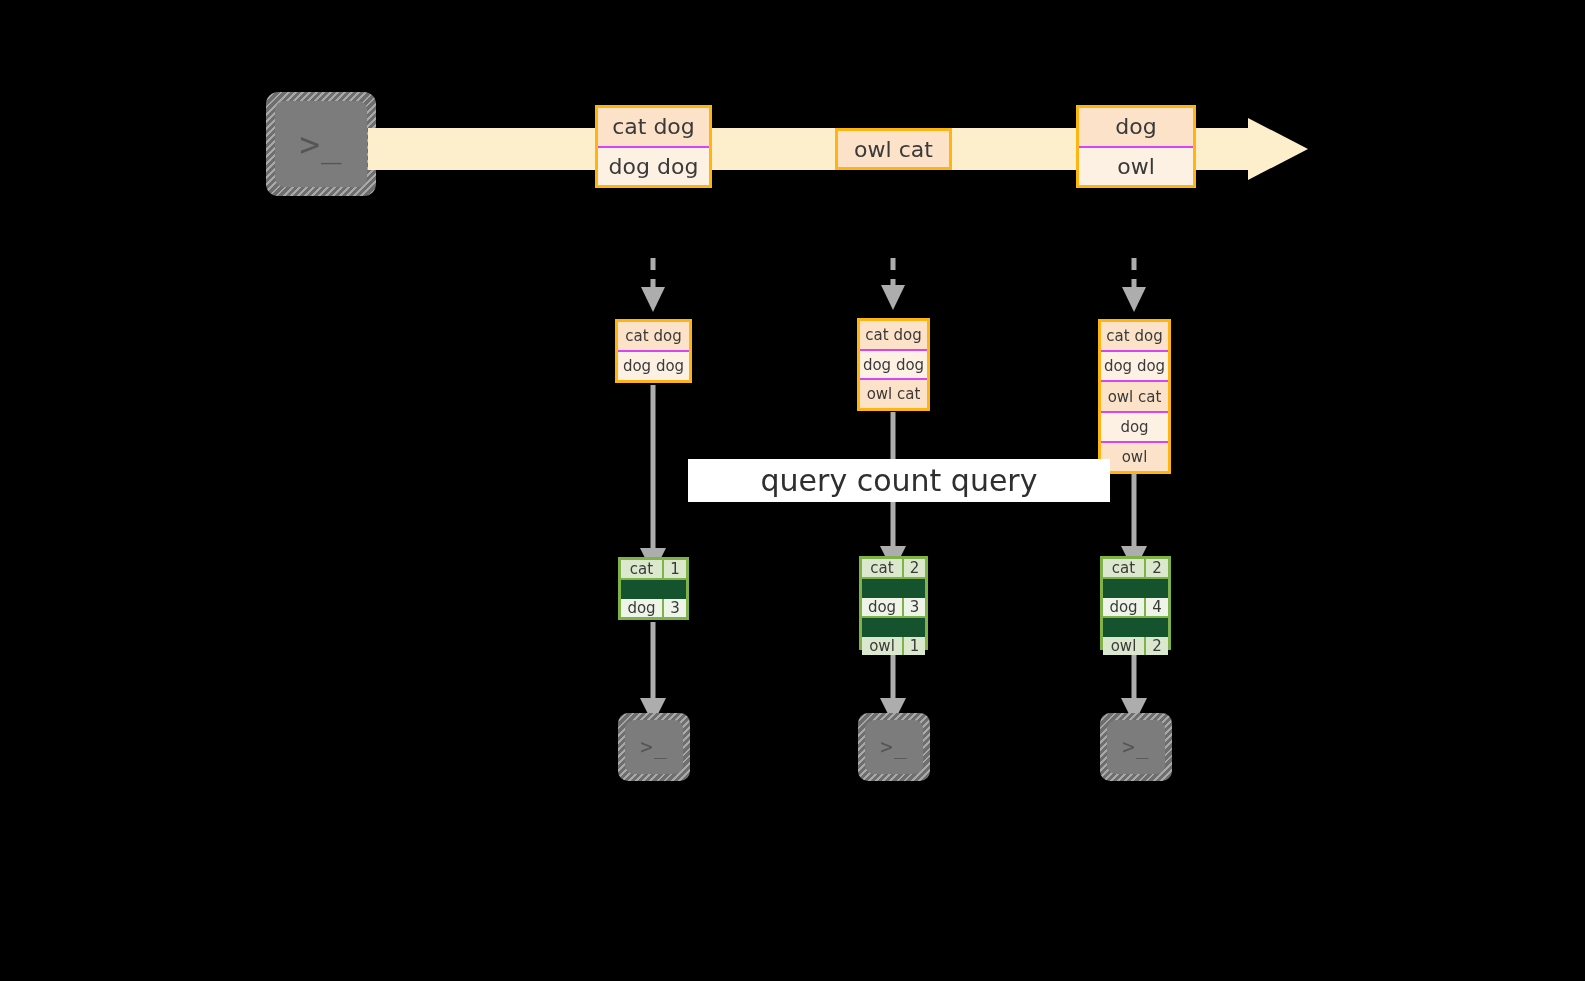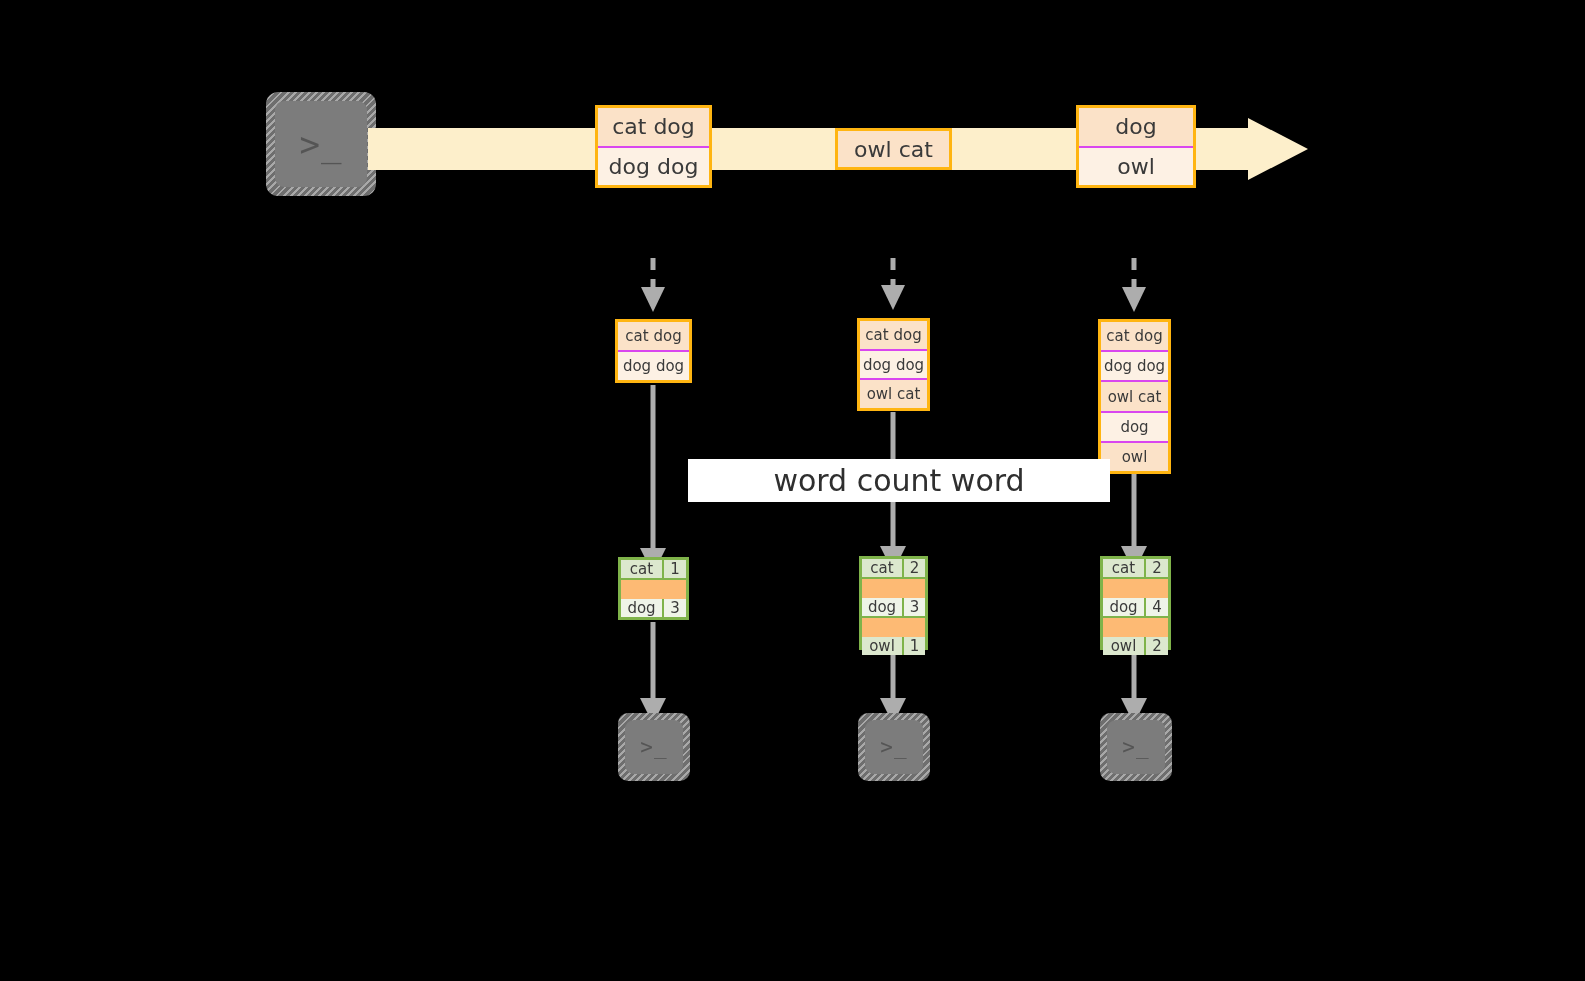--- a/index.html
+++ b/index.html
@@ -78,21 +78,21 @@
     color: #3a3a3a;
   }
   .rec-cell:last-child { border-bottom: none; }
   .rec-cell.peach { background: #FBE2C8; }
 
   
   .res-box {
     position: absolute;
     box-sizing: border-box;
     border: 3px solid #7FB34A;
-    background: #fdba74;
+    background: #14532d;
     display: flex;
     flex-direction: column;
     gap: 19px;
   }
   .res-row {
     box-sizing: border-box;
     flex: 1 1 auto;
     display: flex;
     border-bottom: 2px solid #7FB34A;
   }
@@ -251,16 +251,16 @@
       <div class="res-count" style="flex:1;">2</div>
     </div>
   </div>
 
   <div class="terminal" style="left:1100px; top:713px; width:72px; height:68px; border-radius:10px;">
     <div class="inner" style="left:7px; top:7px; right:7px; bottom:7px;"></div>
     <div class="prompt" style="font-size:21px;">&gt;_</div>
   </div>
 
   <div class="query-band" style="left:688px; top:459px; width:422px; height:43px; font-size:30px;">
-    <span>word count word</span>
+    <span>query count query</span>
   </div>
 
 </div>
 
 </body></html>

